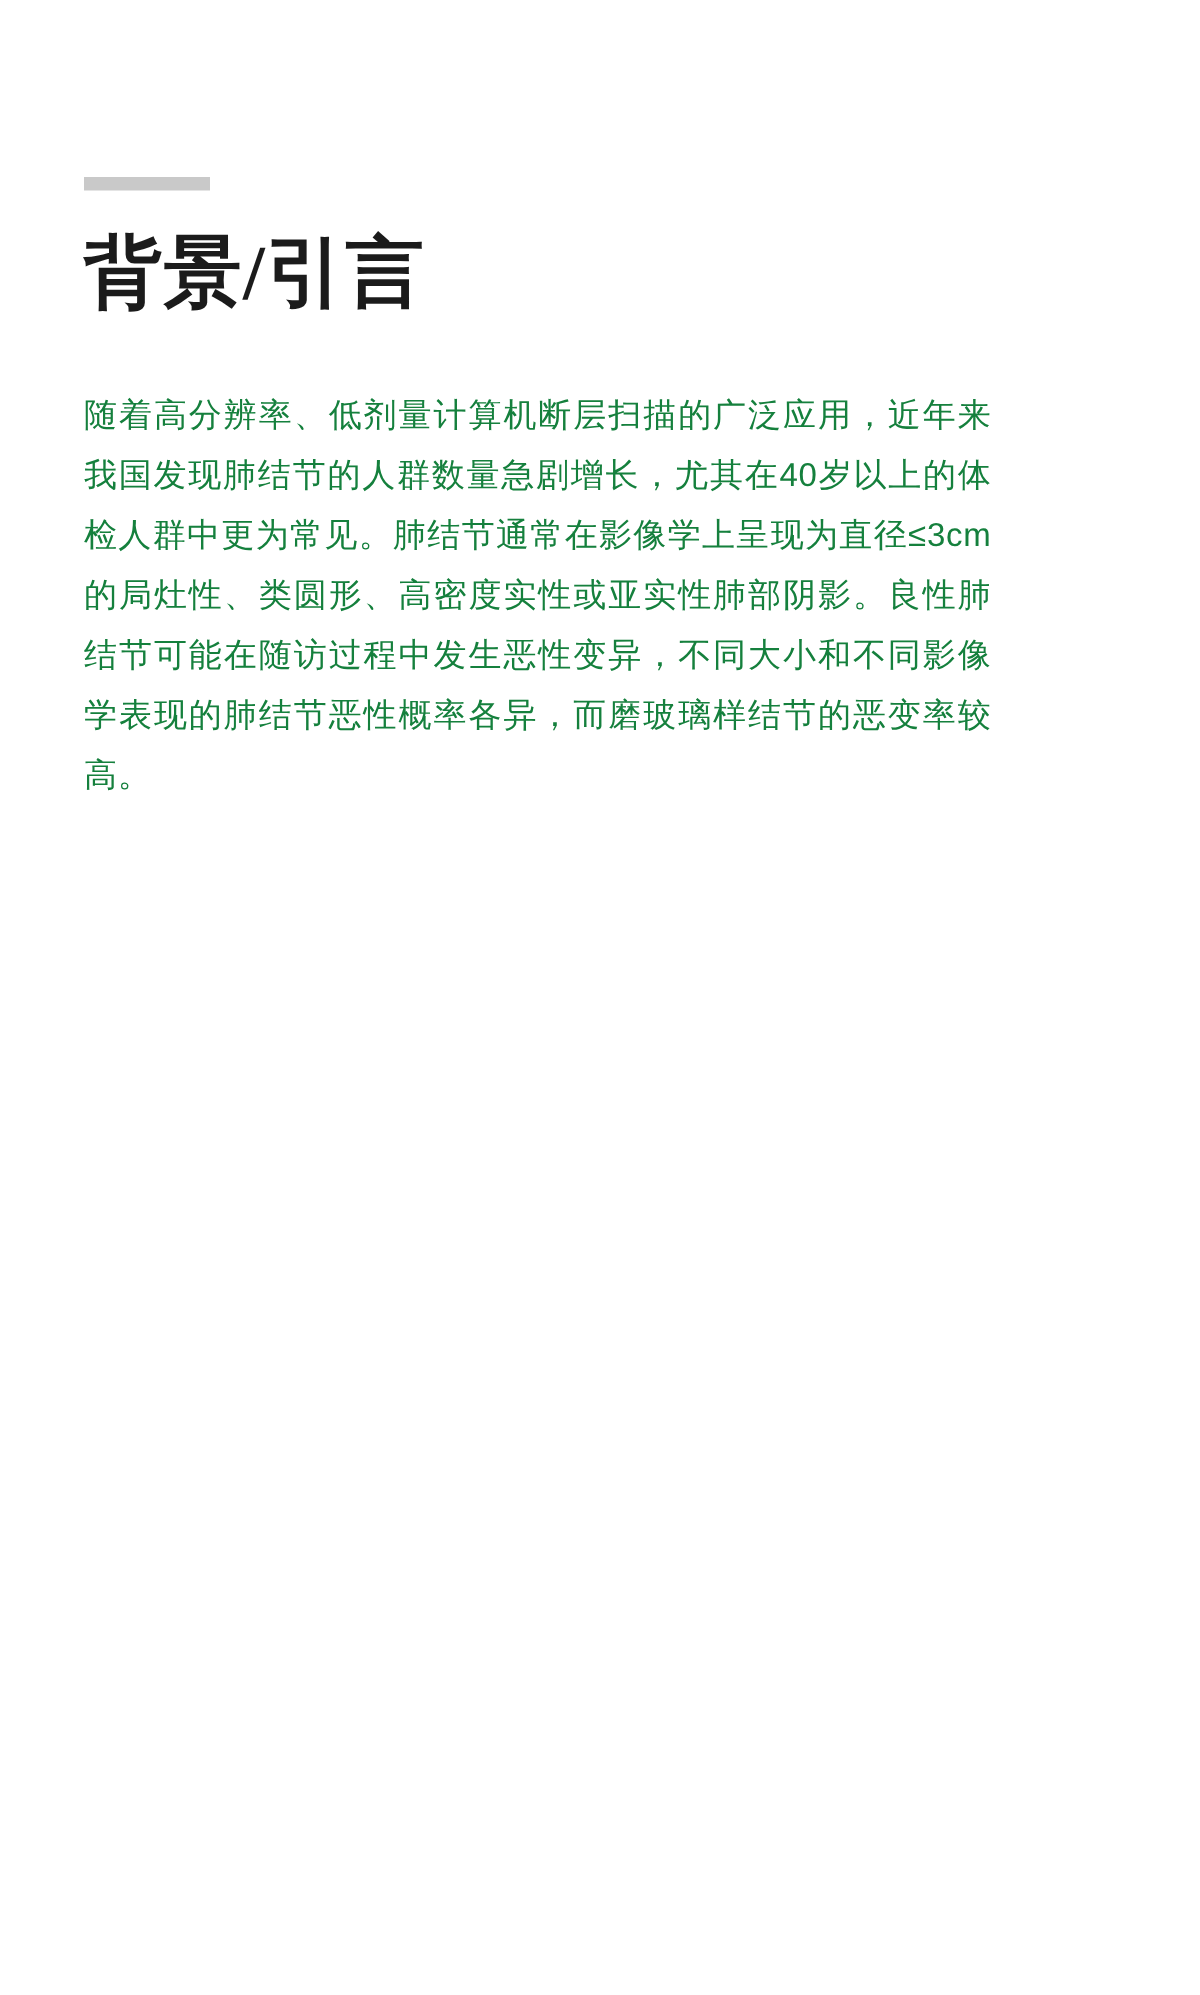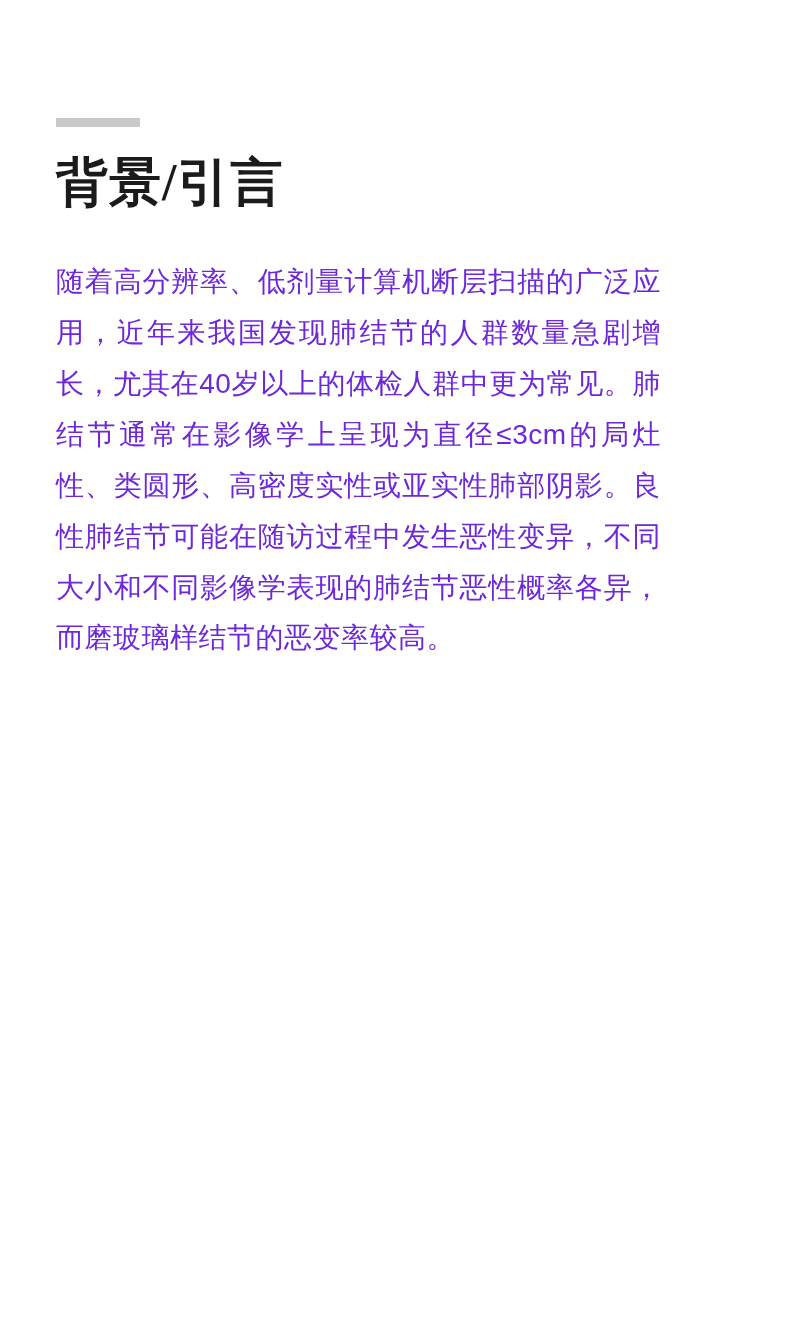--- a/index.html
+++ b/index.html
@@ -30,24 +30,24 @@
   .section-title {
     font-family: "Liberation Serif", "DejaVu Serif", serif;
     font-weight: bold;
     font-size: 52px;
     line-height: 1.15;
     letter-spacing: 1px;
     color: #1b1b1b;
     margin: 0 0 44px 0;
   }
   .body-text {
-    font-size: 28px;
+    font-size: 22px;
     line-height: 1.82;
     letter-spacing: 0.5px;
-    color: #6d28d9;
+    color: #15803d;
     margin: 0 0 42px 0;
     text-align: justify;
     text-justify: inter-ideograph;
   }
   .body-text:last-child {
     margin-bottom: 0;
   }
 </style>
 </head>
 <body>

